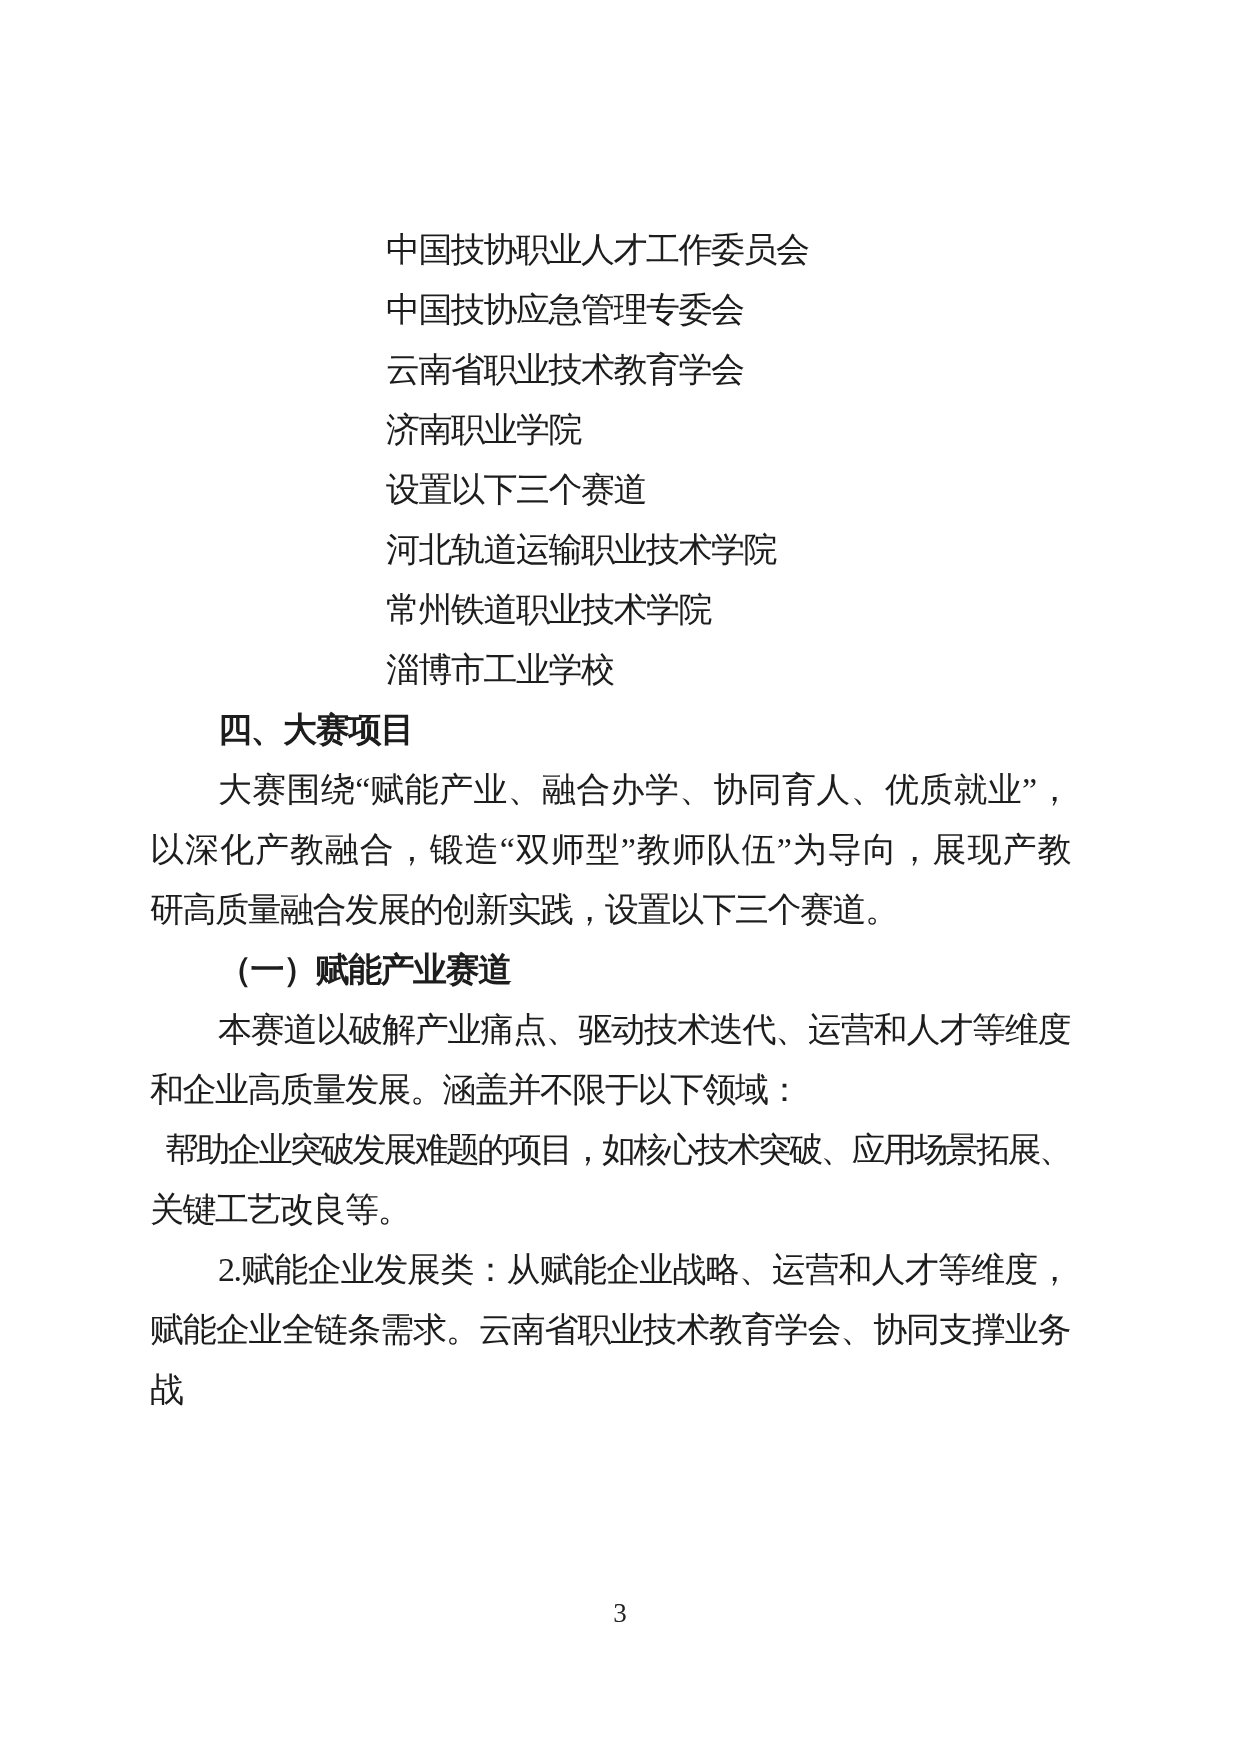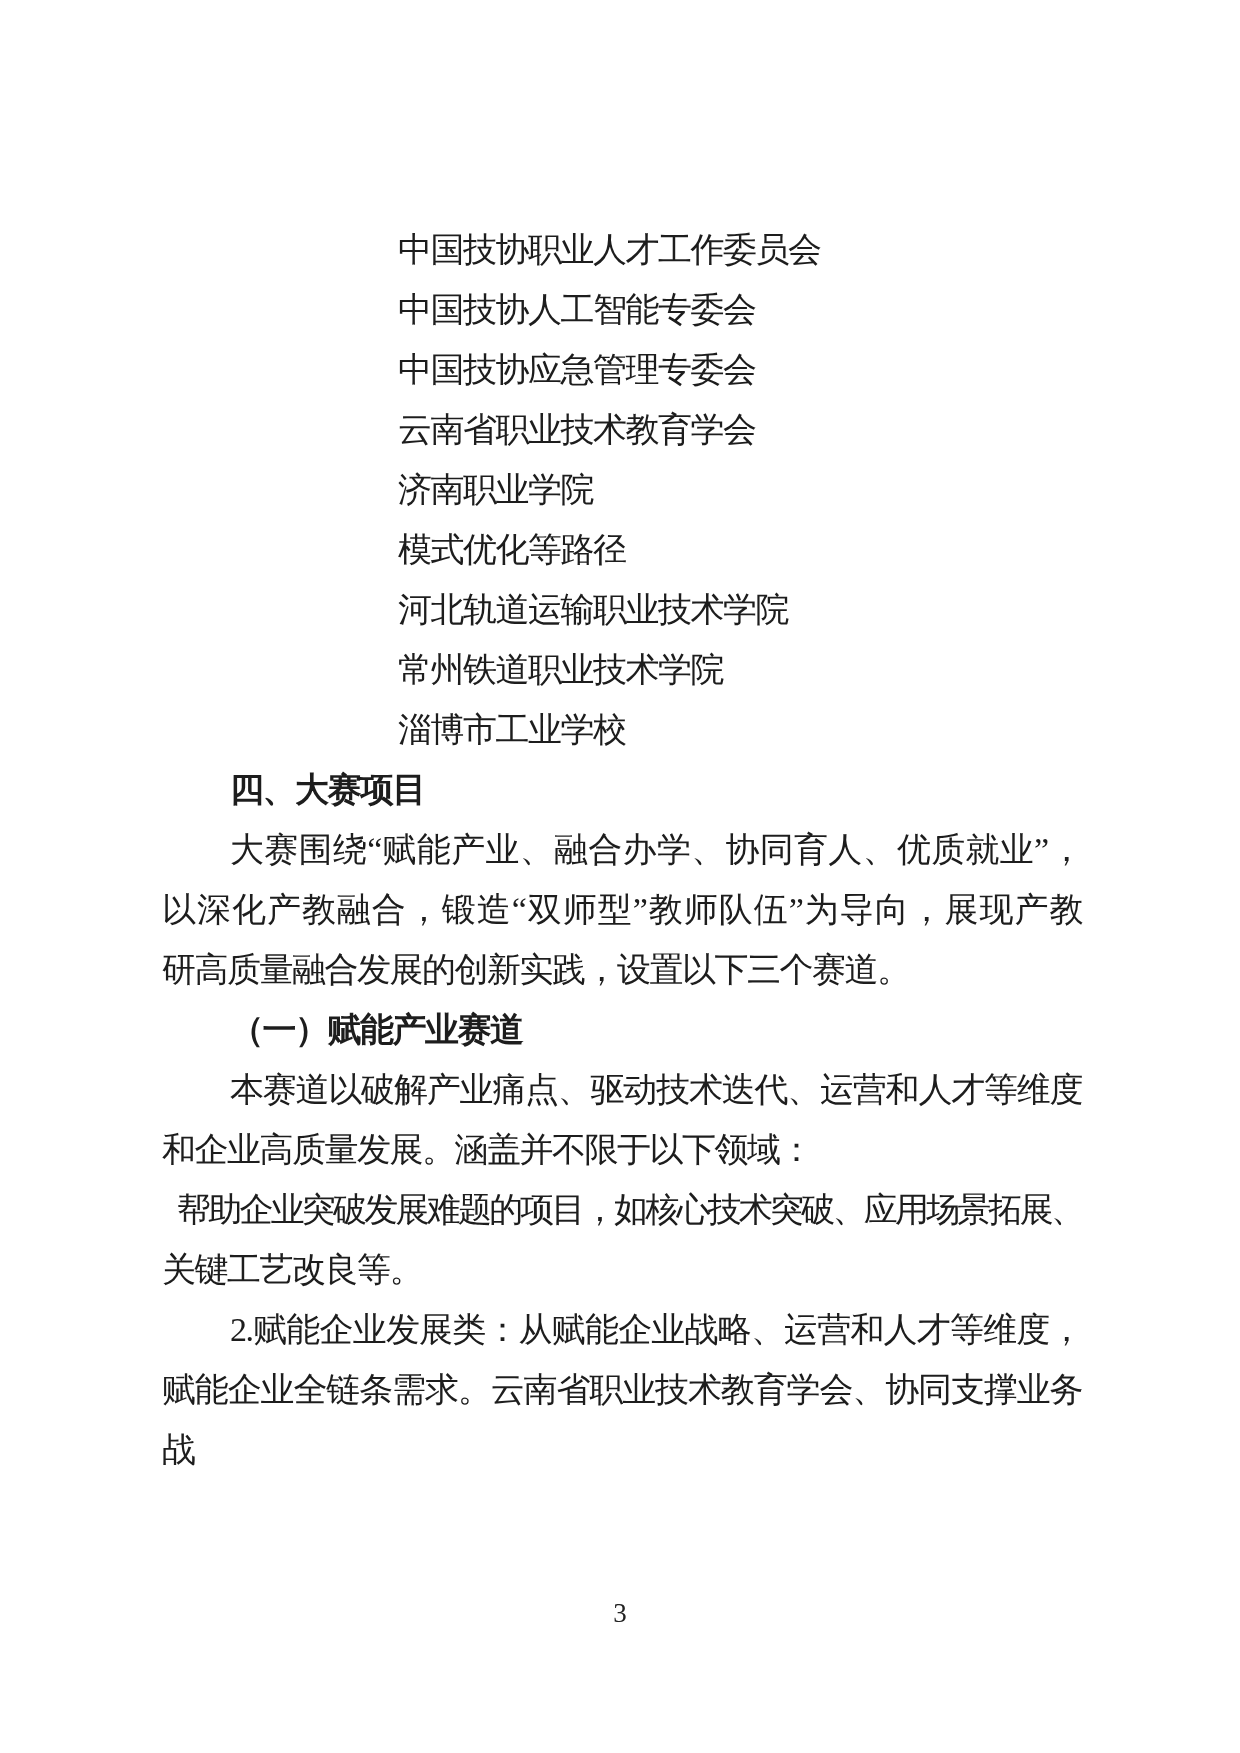--- a/index.html
+++ b/index.html
@@ -12,21 +12,21 @@
     width: 1240px;
     height: 1753px;
     margin: 0 auto;
     background: #ffffff;
     overflow: hidden;
     font-family: "Liberation Serif", "DejaVu Serif", serif;
     color: #1d1d1d;
   }
   .textblock {
     position: absolute;
-    left: 162px;
+    left: 150px;
     top: 220px;
     width: 920px;
   }
   .line {
     height: 60px;
     line-height: 60px;
     font-size: 34px;
     letter-spacing: -1.5px;
     white-space: nowrap;
   }
@@ -65,25 +65,24 @@
     color: #222222;
   }
 </style>
 </head>
 <body>
 
 <div class="page">
   <div class="textblock">
 
     <div class="line org">中国技协职业人才工作委员会</div>
-    <div class="line org">中国技协人工智能专委会</div>
     <div class="line org">中国技协应急管理专委会</div>
     <div class="line org">云南省职业技术教育学会</div>
     <div class="line org">济南职业学院</div>
-    <div class="line org">模式优化等路径</div>
+    <div class="line org">设置以下三个赛道</div>
     <div class="line org">河北轨道运输职业技术学院</div>
     <div class="line org">常州铁道职业技术学院</div>
     <div class="line org">淄博市工业学校</div>
 
     <div class="line indent bold">四、大赛项目</div>
 
     <div class="line indent fill">大赛围绕“赋能产业、融合办学、协同育人、优质就业”，</div>
     <div class="line fill">以深化产教融合，锻造“双师型”教师队伍”为导向，展现产教</div>
     <div class="line">研高质量融合发展的创新实践，设置以下三个赛道。</div>
 

